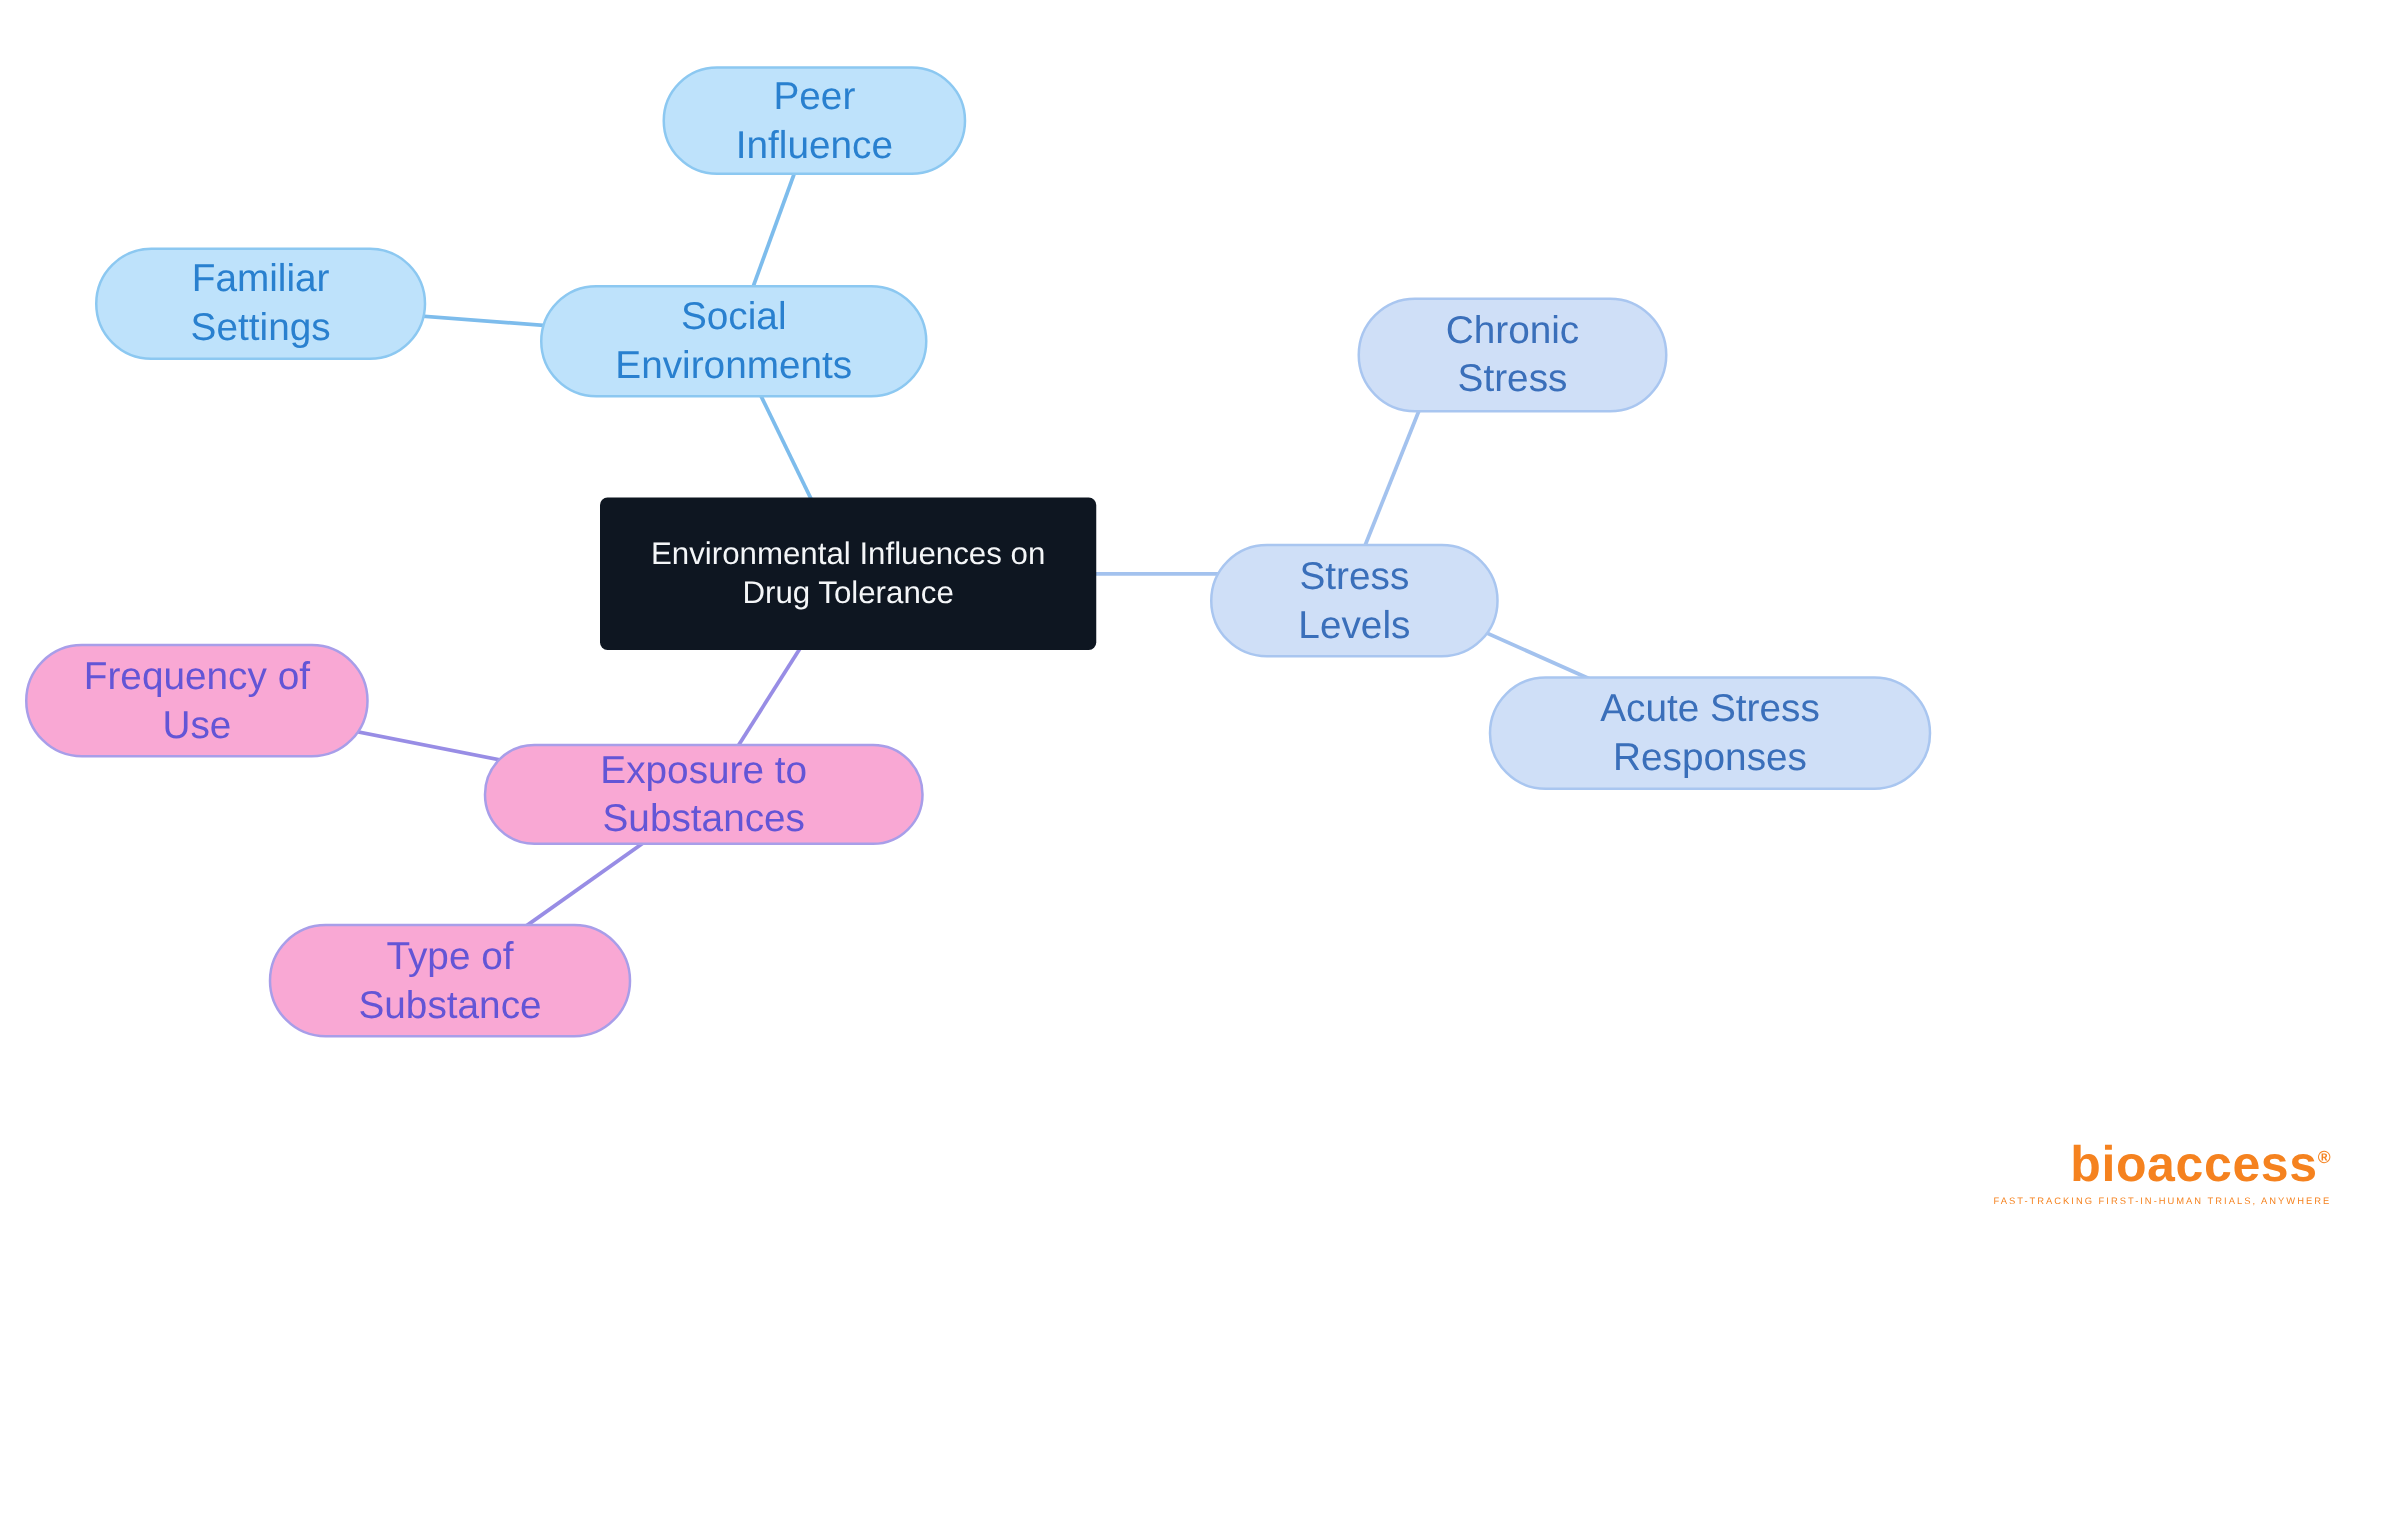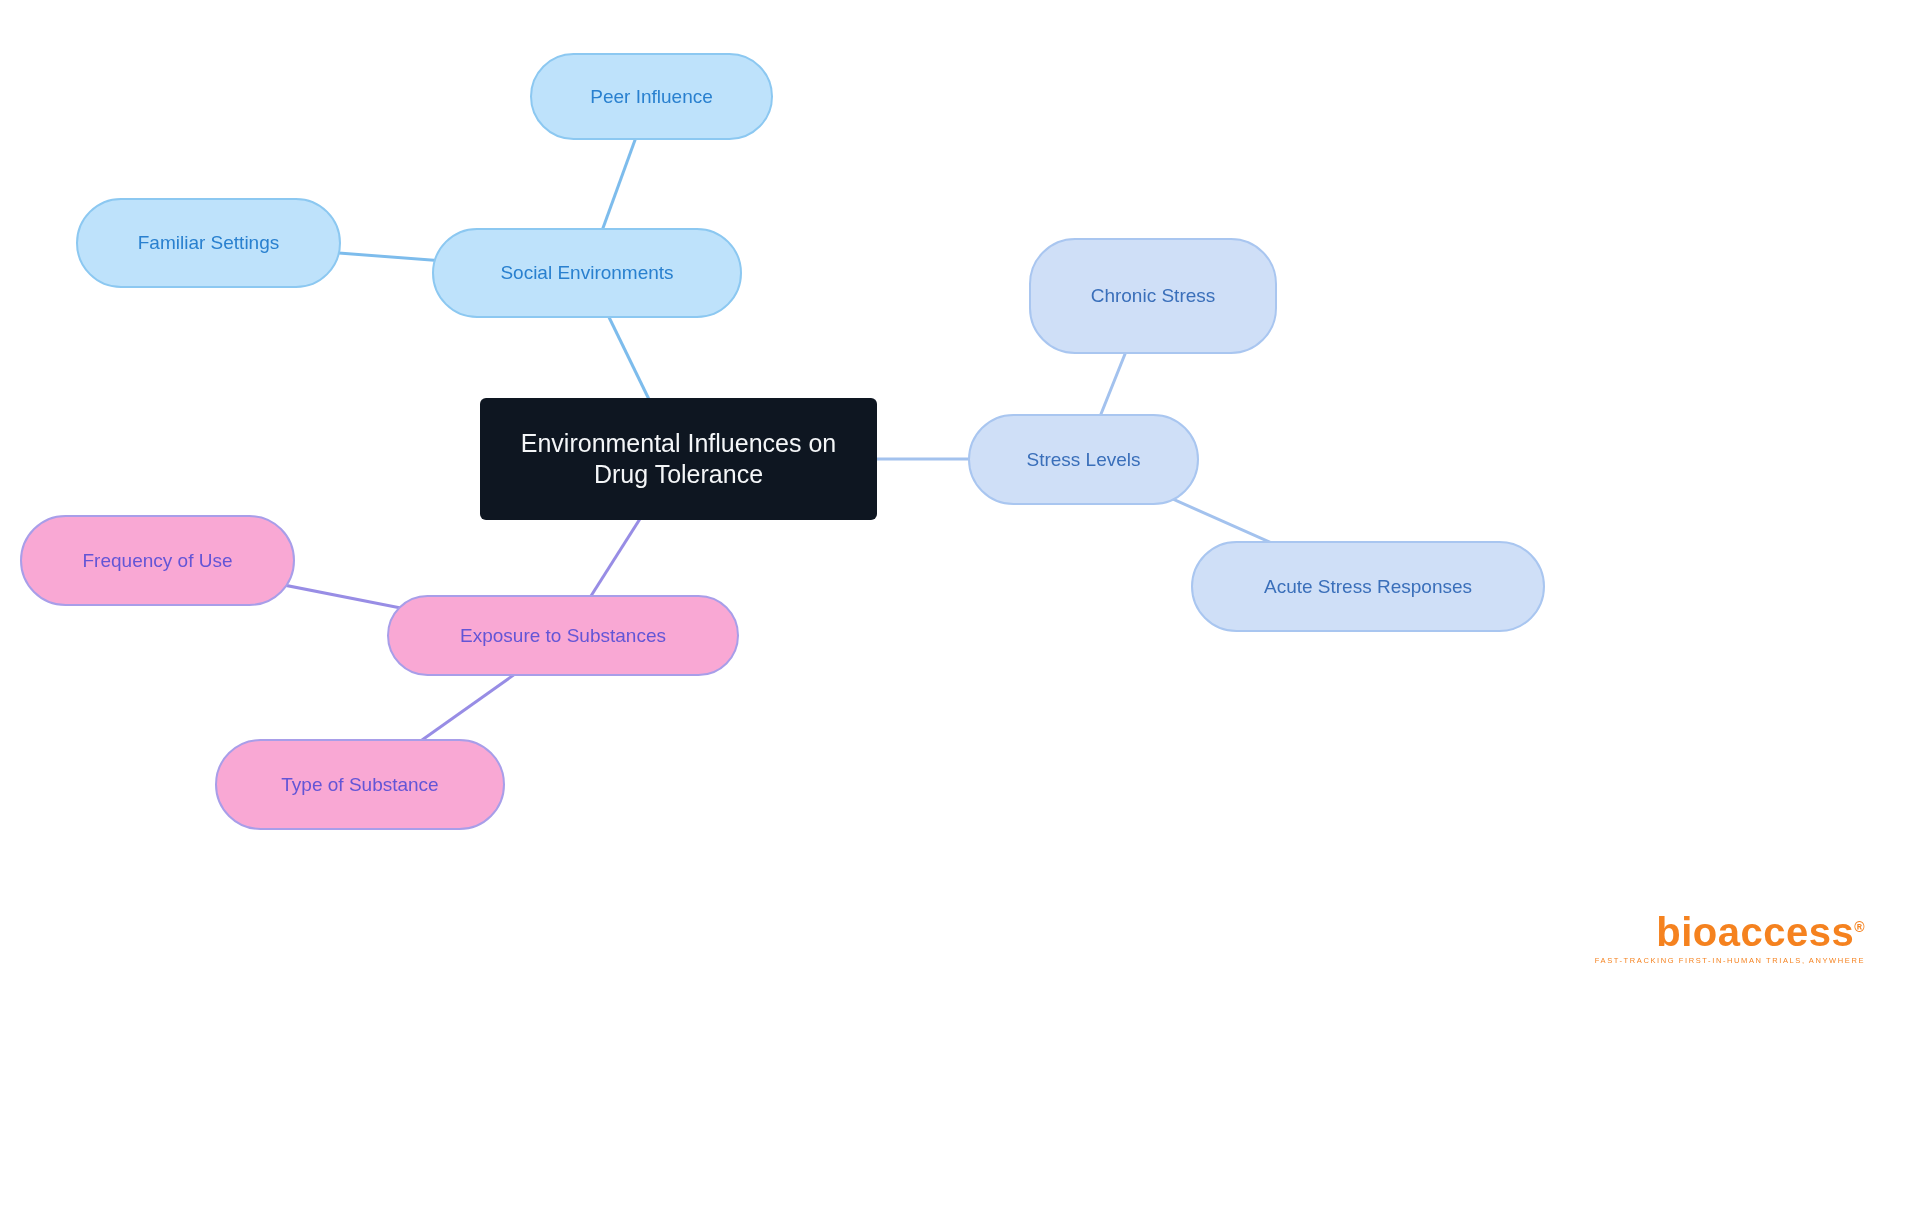--- a/index.html
+++ b/index.html
@@ -24,21 +24,21 @@
   }
   .node {
     position: absolute;
     z-index: 2;
     display: flex;
     align-items: center;
     justify-content: center;
     text-align: center;
     border-radius: 46px;
     box-sizing: border-box;
-    font-size: 19px;
+    font-size: 31px;
     line-height: 1.25;
     padding: 10px 24px;
   }
   .node.central {
     background: #0e1621;
     color: #f4f6f8;
     border: none;
     border-radius: 6px;
     font-size: 25px;
   }
@@ -111,25 +111,25 @@
   </div>
 
   <div class="node blue" style="left:76px; top:198px; width:265px; height:90px;">
     <span>Familiar Settings</span>
   </div>
 
   <div class="node blue" style="left:432px; top:228px; width:310px; height:90px;">
     <span>Social Environments</span>
   </div>
 
-  <div class="node periwinkle" style="left:1029px; top:238px; width:248px; height:116px;">
+  <div class="node periwinkle" style="left:1086px; top:238px; width:248px; height:92px;">
     <span>Chronic Stress</span>
   </div>
 
-  <div class="node periwinkle" style="left:968px; top:414px; width:231px; height:91px;">
+  <div class="node periwinkle" style="left:968px; top:435px; width:231px; height:91px;">
     <span>Stress Levels</span>
   </div>
 
   <div class="node periwinkle" style="left:1191px; top:541px; width:354px; height:91px;">
     <span>Acute Stress Responses</span>
   </div>
 
   <div class="node purple" style="left:20px; top:515px; width:275px; height:91px;">
     <span>Frequency of Use</span>
   </div>

